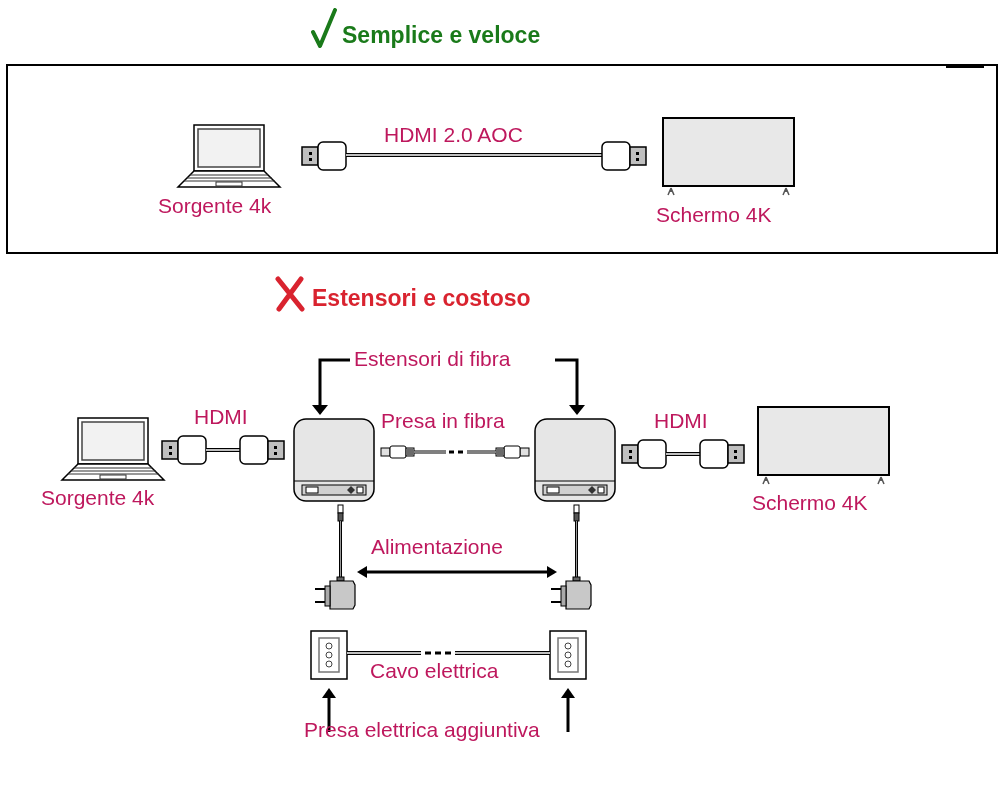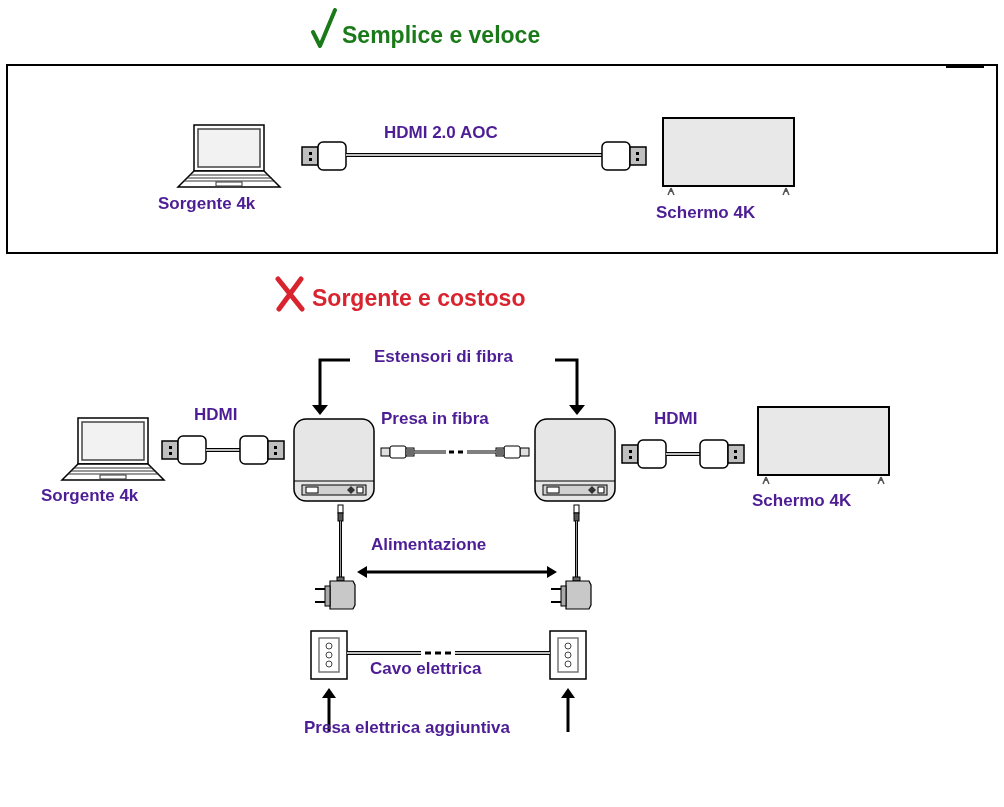--- a/index.html
+++ b/index.html
@@ -1,21 +1,21 @@
 <!DOCTYPE html>
 <html><head>
 <meta charset="utf-8">
 <style>
   html, body { margin: 0; padding: 0; background: #ffffff; }
   body { width: 1004px; height: 807px; position: relative; overflow: hidden; font-family: "Liberation Sans", sans-serif; }
   .abs { position: absolute; }
   .title { font-weight: bold; font-size: 23px; white-space: nowrap; }
   .title-good { color: #1a7a1a; }
   .title-bad { color: #d9232f; }
-  .label { font-weight: bold; font-size: 17px; color: #4c1d95; white-space: nowrap; }
+  .label { font-weight: normal; font-size: 21px; color: #be185d; white-space: nowrap; }
   .panel { position: absolute; border: 2px solid #000; background: #fff; box-sizing: border-box; }
   svg.layer { position: absolute; left: 0; top: 0; }
 </style>
 </head>
 <body>
 
 <div class="abs" style="left:310px; top:8px;">
   <svg width="28" height="40" viewBox="0 0 28 40" style="position:absolute; left:0; top:0;">
     <path d="M3 24 L10 38 L25 2" stroke="#1a7a1a" stroke-width="4" fill="none" stroke-linecap="round" stroke-linejoin="round"></path>
   </svg>
@@ -163,26 +163,26 @@
 </svg>
 
 <div class="label abs" style="left:158px; top:194px;">Sorgente 4k</div>
 <div class="label abs" style="left:384px; top:123px;">HDMI 2.0 AOC</div>
 <div class="label abs" style="left:656px; top:203px;">Schermo 4K</div>
 
 <div class="abs" style="left:274px; top:276px;">
   <svg width="32" height="36" viewBox="0 0 32 36" style="position:absolute; left:0; top:0;">
     <path d="M4 3 L28 33 M27 3 L5 33" stroke="#d9232f" stroke-width="5" fill="none" stroke-linecap="round"></path>
   </svg>
-  <span class="title title-bad" style="position:absolute; left:38px; top:9px;">Sorgente e costoso</span>
+  <span class="title title-bad" style="position:absolute; left:38px; top:9px;">Estensori e costoso</span>
 </div>
 
 <div class="panel" style="left:6px; top:323px; width:992px; height:477px; z-index:-1;"></div>
 
 <div class="label abs" style="left:41px; top:486px;">Sorgente 4k</div>
 <div class="label abs" style="left:194px; top:405px;">HDMI</div>
-<div class="label abs" style="left:374px; top:347px;">Estensori di fibra</div>
+<div class="label abs" style="left:354px; top:347px;">Estensori di fibra</div>
 <div class="label abs" style="left:381px; top:409px;">Presa in fibra</div>
 <div class="label abs" style="left:654px; top:409px;">HDMI</div>
 <div class="label abs" style="left:752px; top:491px;">Schermo 4K</div>
 <div class="label abs" style="left:371px; top:535px;">Alimentazione</div>
 <div class="label abs" style="left:370px; top:659px;">Cavo elettrica</div>
 <div class="label abs" style="left:304px; top:718px;">Presa elettrica aggiuntiva</div>
 
 </body></html>

